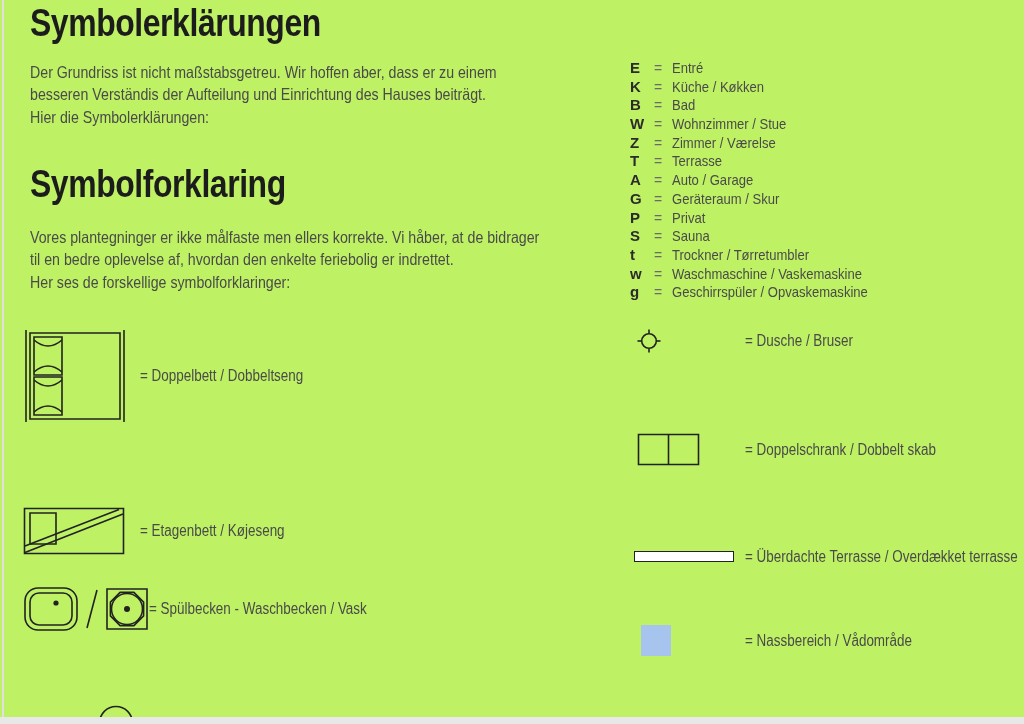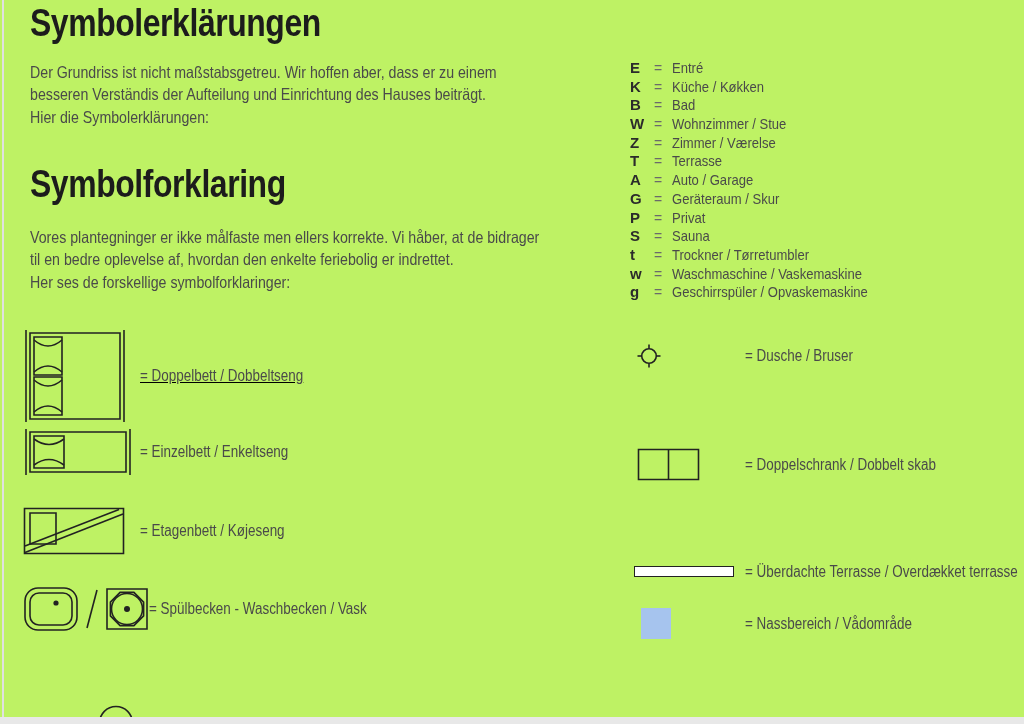--- a/index.html
+++ b/index.html
@@ -29,39 +29,39 @@
   
   .abbr-list { position:absolute; left:630px; top:59px; }
   .abbr-row  { display:flex; align-items:baseline; height:18.7px; font-size:15px; }
   .abbr-letter { flex:0 0 24px; font-weight:700; color:#2b2b2b; }
   .abbr-eq     { flex:0 0 18px; color:#6a6a6a; font-size:14px; }
   .abbr-label  { color:#4a4a4a; white-space:nowrap; transform:scaleX(0.87); transform-origin:0 50%; }
 
   
   .sym-row { position:absolute; display:flex; align-items:center; }
   .sym-row.left  { left:23px; }
-  .sym-row.right { left:632px;margin-top:15px; }
+  .sym-row.right { left:632px; }
   .icon-box   { flex:0 0 117px; display:flex; align-items:center; }
   .icon-box-r { flex:0 0 113px; display:flex; align-items:center; }
   .sym-label  {
     font-size:16px; color:#4a4a4a; white-space:nowrap;
     transform:scaleX(0.84); transform-origin:0 50%;
   }
-  #row-double-bed { top:330px; height:92px;text-decoration:underline; }
+  #row-double-bed { top:330px; height:92px; }
   #row-single-bed { top:429px; height:46px; }
   #row-bunk-bed   { top:507px; height:48px; }
   #row-sink       { top:584px; height:50px; }
   #row-stove      { top:664px; height:38px;flex-direction:column; }
 
   #row-shower     { top:327px; height:28px; }
   #row-wardrobe   { top:378px; height:32px; }
   #row-dwardrobe  { top:433px; height:33px;align-items:center; }
   #row-oterrace   { top:496px; height:14px; }
   #row-cterrace   { top:550px; height:13px; }
-  #row-wet        { top:593px; height:31px; }
+  #row-wet        { top:625px; height:31px; }
   #row-spa        { top:651px; height:33px; }
 
   svg.sym { display:block; }
   svg.sym * { vector-effect:non-scaling-stroke; }
   .stroke { stroke:#222; fill:none; stroke-width:1.6; }
   .dot    { fill:#222; stroke:none; }
 
   .slash-gap { margin:0 6px; }
 
   .open-terrace {
@@ -168,33 +168,20 @@
         <path class="stroke" d="M11,10 Q25,22 39,10"></path>
         <path class="stroke" d="M11,42 Q25,30 39,42"></path>
         <rect class="stroke" x="11" y="47" width="28" height="38"></rect>
         <path class="stroke" d="M11,50 Q25,62 39,50"></path>
         <path class="stroke" d="M11,82 Q25,70 39,82"></path>
       </svg>
     </div>
     <span class="sym-label">= Doppelbett / Dobbeltseng</span>
   </div>
 
-  <div class="sym-row left" id="row-single-bed">
-    <div class="icon-box">
-      <svg class="sym" width="110" height="46" viewBox="0 0 110 46">
-        <line class="stroke" x1="3" y1="0" x2="3" y2="46"></line>
-        <rect class="stroke" x="7" y="3" width="96" height="40"></rect>
-        <line class="stroke" x1="107" y1="0" x2="107" y2="46"></line>
-        <rect class="stroke" x="11" y="7" width="30" height="32"></rect>
-        <path class="stroke" d="M11,10 Q26,21 41,10"></path>
-        <path class="stroke" d="M11,36 Q26,25 41,36"></path>
-      </svg>
-    </div>
-    <span class="sym-label">= Einzelbett / Enkeltseng</span>
-  </div>
 
   <div class="sym-row left" id="row-sink">
     <div class="icon-box">
       <svg class="sym" width="56" height="46" viewBox="0 0 56 46">
         <rect class="stroke" x="2" y="2" width="52" height="42" rx="13"></rect>
         <rect class="stroke" x="7" y="7" width="42" height="32" rx="9"></rect>
         <circle class="dot" cx="33" cy="17" r="2.6"></circle>
       </svg>
       <svg class="sym slash-gap" width="14" height="44" viewBox="0 0 14 44">
         <line class="stroke" x1="12" y1="3" x2="2" y2="41"></line>

